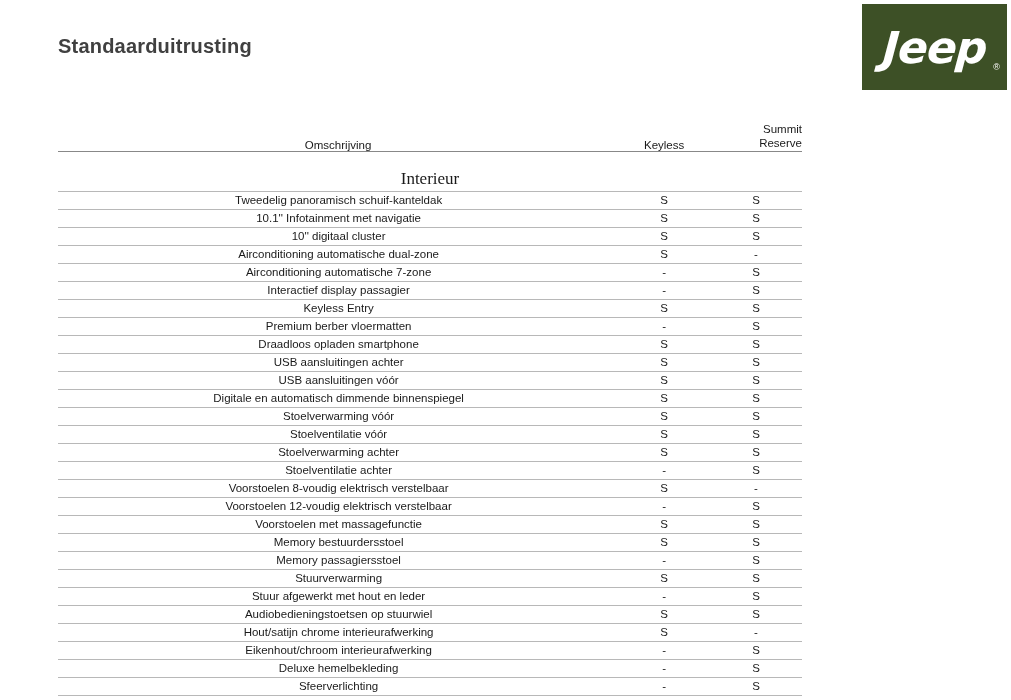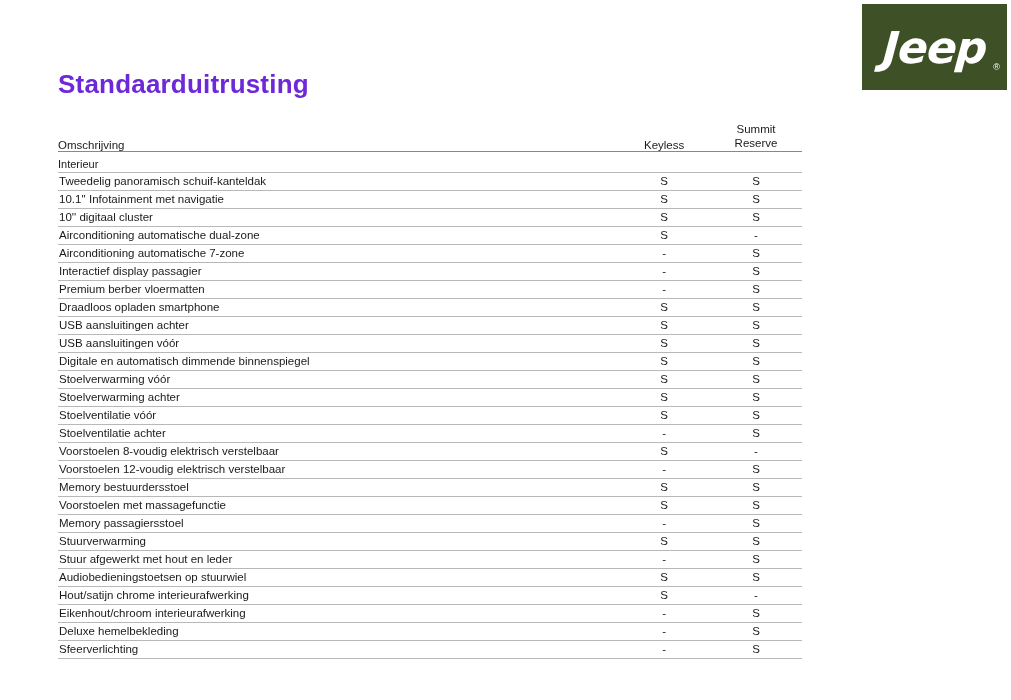--- a/index.html
+++ b/index.html
@@ -52,59 +52,61 @@
     position: absolute;
     right: 7px;
     bottom: 18px;
     color: #ffffff;
     font-size: 9px;
     font-family: "Liberation Sans", sans-serif;
   }
   .title {
     position: absolute;
     left: 54px;
-    top: 65px;
-    font-size: 26px;
+    top: 31px;
+    font-size: 20px;
     font-weight: bold;
-    color: #6d28d9;
+    color: #404040;
     letter-spacing: 0.2px;
   }
   .table-wrap {
     position: absolute;
     left: 54px;
     top: 118px;
     width: 744px;
   }
   table.spec {
     border-collapse: collapse;
     width: 744px;
     font-size: 11.5px;
     color: #1a1a1a;
   }
   table.spec th, table.spec td {
     padding: 0;
     font-weight: normal;
     vertical-align: bottom;
   }
-  .col-desc { width: 560px; text-align: left; }
+  .col-desc { width: 560px; text-align: center; }
   .col-trim { width: 92px; text-align: center; }
   thead th {
     padding-bottom: 5px;
     font-size: 11.5px;
     color: #1a1a1a;
     vertical-align: bottom;
   }
   thead .hdr-multiline {
     line-height: 1.25;
+    text-align: right;
   }
   tbody tr.section td {
     border-top: 1px solid #888888;
-    padding-top: 6px;
+    padding-top: 17px;
     padding-bottom: 2px;
-    font-size: 11px;
+    font-size: 17px;
+    font-family: Liberation Serif, serif;
   }
   tbody tr.row td {
     border-top: 1px solid #b8b8b8;
     padding-top: 2px;
     padding-bottom: 2px;
     height: 13px;
     line-height: 13px;
   }
   tbody tr.row:last-child td {
     border-bottom: 1px solid #b8b8b8;
@@ -169,20 +171,25 @@
               <td class="col-desc">Airconditioning automatische 7-zone</td>
               <td class="col-trim">-</td>
               <td class="col-trim">S</td>
             </tr>
             <tr class="row">
               <td class="col-desc">Interactief display passagier</td>
               <td class="col-trim">-</td>
               <td class="col-trim">S</td>
             </tr>
             <tr class="row">
+              <td class="col-desc">Keyless Entry</td>
+              <td class="col-trim">S</td>
+              <td class="col-trim">S</td>
+            </tr>
+            <tr class="row">
               <td class="col-desc">Premium berber vloermatten</td>
               <td class="col-trim">-</td>
               <td class="col-trim">S</td>
             </tr>
             <tr class="row">
               <td class="col-desc">Draadloos opladen smartphone</td>
               <td class="col-trim">S</td>
               <td class="col-trim">S</td>
             </tr>
             <tr class="row">
@@ -199,51 +206,51 @@
               <td class="col-desc">Digitale en automatisch dimmende binnenspiegel</td>
               <td class="col-trim">S</td>
               <td class="col-trim">S</td>
             </tr>
             <tr class="row">
               <td class="col-desc">Stoelverwarming vóór</td>
               <td class="col-trim">S</td>
               <td class="col-trim">S</td>
             </tr>
             <tr class="row">
+              <td class="col-desc">Stoelventilatie vóór</td>
+              <td class="col-trim">S</td>
+              <td class="col-trim">S</td>
+            </tr>
+            <tr class="row">
               <td class="col-desc">Stoelverwarming achter</td>
               <td class="col-trim">S</td>
               <td class="col-trim">S</td>
             </tr>
             <tr class="row">
-              <td class="col-desc">Stoelventilatie vóór</td>
-              <td class="col-trim">S</td>
-              <td class="col-trim">S</td>
-            </tr>
-            <tr class="row">
               <td class="col-desc">Stoelventilatie achter</td>
               <td class="col-trim">-</td>
               <td class="col-trim">S</td>
             </tr>
             <tr class="row">
               <td class="col-desc">Voorstoelen 8-voudig elektrisch verstelbaar</td>
               <td class="col-trim">S</td>
               <td class="col-trim">-</td>
             </tr>
             <tr class="row">
               <td class="col-desc">Voorstoelen 12-voudig elektrisch verstelbaar</td>
               <td class="col-trim">-</td>
               <td class="col-trim">S</td>
             </tr>
             <tr class="row">
+              <td class="col-desc">Voorstoelen met massagefunctie</td>
+              <td class="col-trim">S</td>
+              <td class="col-trim">S</td>
+            </tr>
+            <tr class="row">
               <td class="col-desc">Memory bestuurdersstoel</td>
-              <td class="col-trim">S</td>
-              <td class="col-trim">S</td>
-            </tr>
-            <tr class="row">
-              <td class="col-desc">Voorstoelen met massagefunctie</td>
               <td class="col-trim">S</td>
               <td class="col-trim">S</td>
             </tr>
             <tr class="row">
               <td class="col-desc">Memory passagiersstoel</td>
               <td class="col-trim">-</td>
               <td class="col-trim">S</td>
             </tr>
             <tr class="row">
               <td class="col-desc">Stuurverwarming</td>

